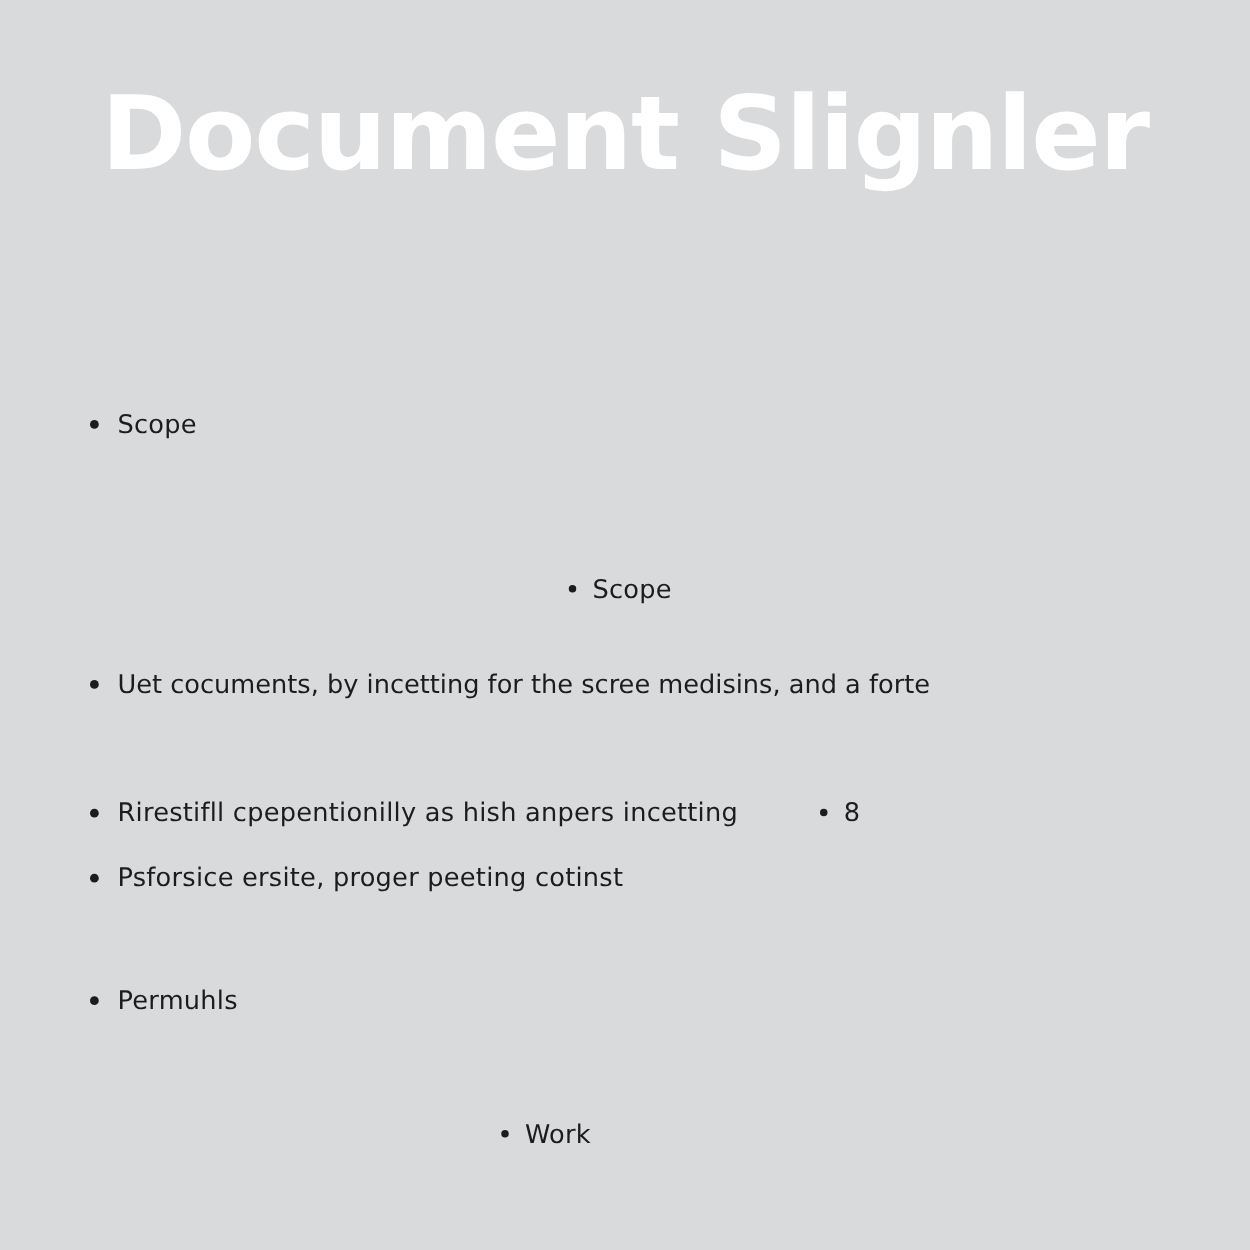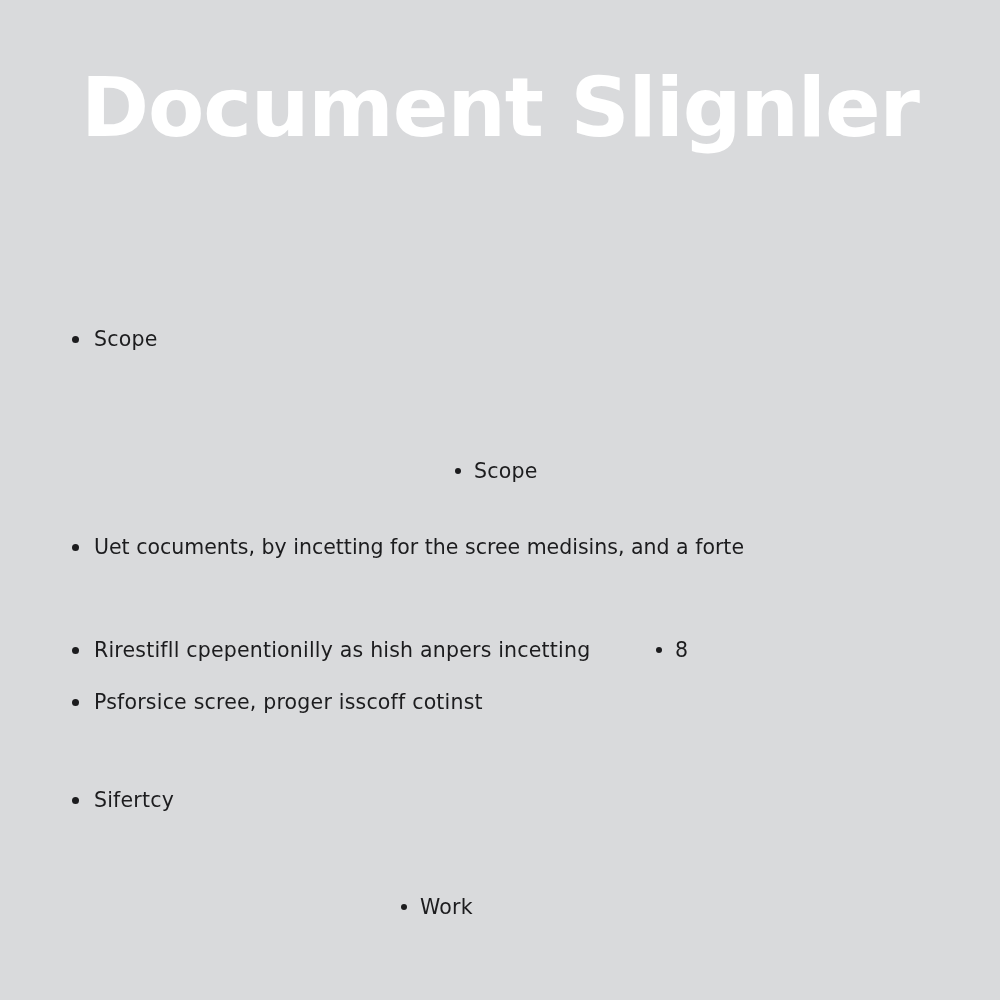--- a/index.html
+++ b/index.html
@@ -96,28 +96,28 @@
   </div>
   <div class="bullet-item secondary" style="position:absolute; left:584px;">
     <span class="dot"></span>
     <span>8</span>
   </div>
 </div>
 
 <div class="bullet-row" style="top:687px;">
   <div class="bullet-item">
     <span class="dot"></span>
-    <span>Psforsice scree, proger isscoff cotinst</span>
+    <span>Psforsice ersite, proger peeting cotinst</span>
   </div>
 </div>
 
 <div class="bullet-row" style="top:785px;">
   <div class="bullet-item">
     <span class="dot"></span>
-    <span>Sifertcy</span>
+    <span>Permuhls</span>
   </div>
 </div>
 
 <div class="bullet-row" style="top:892px;">
   <div class="bullet-item secondary" style="position:absolute; left:329px;">
     <span class="dot"></span>
     <span>Work</span>
   </div>
 </div>
 

